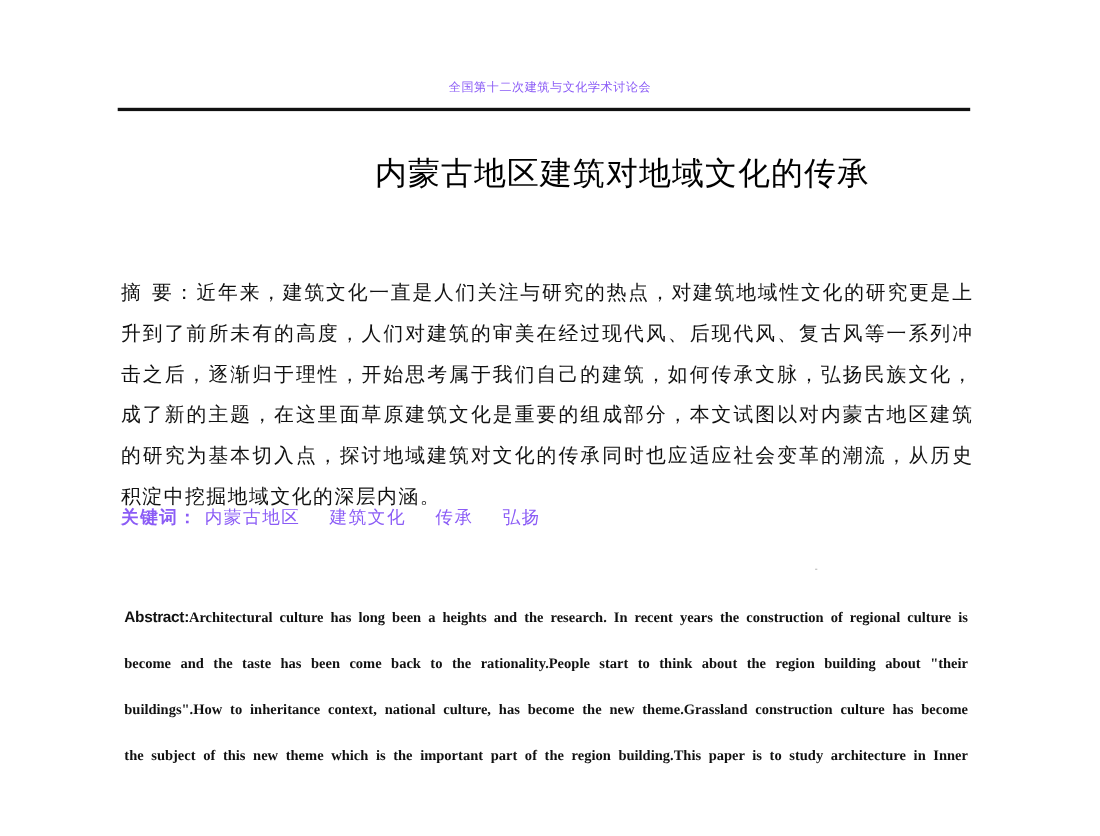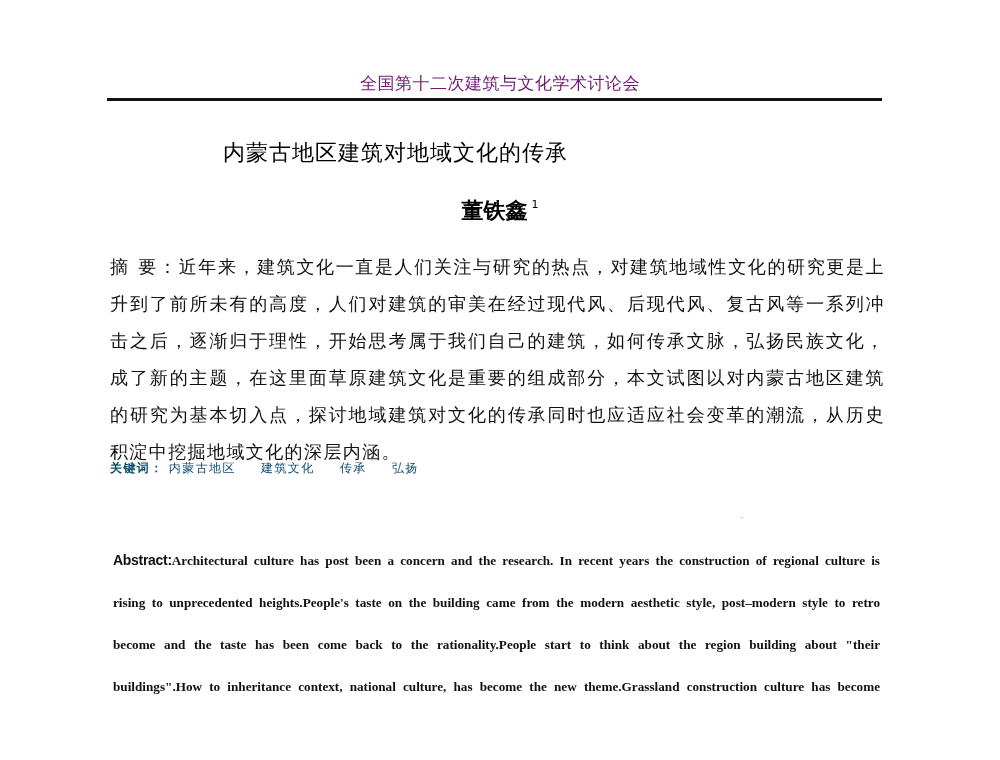--- a/index.html
+++ b/index.html
@@ -20,40 +20,40 @@
       left: 0; top: 0;
       width: 1000px;
       height: 760px;
     }
     .running-header {
       position: absolute;
       top: 72px;
       left: 0;
       width: 1000px;
       text-align: center;
-      font-size: 17px;
+      font-size: 11px;
       font-family: "DejaVu Sans", "Liberation Sans", sans-serif;
       letter-spacing: 0.5px;
-      color: #701a75;
+      color: #8b5cf6;
     }
     .header-rule {
       position: absolute;
       top: 98px;
       left: 107px;
       width: 775px;
       height: 3px;
       background: #111;
     }
     .title {
       position: absolute;
       top: 138px;
       left: 0;
       width: 791px;
-      text-align: center;
-      font-size: 22px;
+      text-align: right;
+      font-size: 29px;
       font-weight: normal;
       font-family: "DejaVu Sans", "Liberation Sans", sans-serif;
       letter-spacing: 1px;
       color: #000;
     }
     .author {
       position: absolute;
       top: 196px;
       left: 0;
       width: 1000px;
@@ -83,24 +83,24 @@
     }
     .cn-abstract .label {
       font-family: "DejaVu Sans", "Liberation Sans", sans-serif;
       font-weight: normal;
       letter-spacing: 2px;
     }
     .keywords {
       position: absolute;
       top: 460px;
       left: 110px;
-      font-size: 12px;
+      font-size: 16px;
       font-family: "DejaVu Serif", "Liberation Serif", serif;
       letter-spacing: 1.4px;
-      color: #0c4a6e;
+      color: #8b5cf6;
     }
     .keywords .label {
       font-family: "DejaVu Sans", "Liberation Sans", sans-serif;
       font-weight: bold;
     }
     .keywords .kw {
       margin-right: 20px;
     }
     .en-abstract {
       position: absolute;
@@ -144,39 +144,36 @@
 </head>
 <body>
 
 <div class="page">
 
   <div class="running-header">全国第十二次建筑与文化学术讨论会</div>
   <div class="header-rule"></div>
 
   <h1 class="title" style="margin:0;">内蒙古地区建筑对地域文化的传承</h1>
 
-  <div class="author">
-    <span>董铁鑫</span><sup>1</sup>
-  </div>
 
   <div class="cn-abstract">
     <span class="label">摘 要：</span><span>近年来，建筑文化一直是人们关注与研究的热点，对建筑地域性文化的研究更是上升到了前所未有的高度，人们对建筑的审美在经过现代风、后现代风、复古风等一系列冲击之后，逐渐归于理性，开始思考属于我们自己的建筑，如何传承文脉，弘扬民族文化，成了新的主题，在这里面草原建筑文化是重要的组成部分，本文试图以对内蒙古地区建筑的研究为基本切入点，探讨地域建筑对文化的传承同时也应适应社会变革的潮流，从历史积淀中挖掘地域文化的深层内涵。</span>
   </div>
 
   <div class="keywords">
     <span class="label">关键词：</span>
     <span class="kw">内蒙古地区</span>
     <span class="kw">建筑文化</span>
     <span class="kw">传承</span>
     <span class="kw">弘扬</span>
   </div>
 
   <div class="stray-dot"></div>
 
   <div class="en-abstract">
-    <span class="en-line"><span class="label">Abstract:</span><span>Architectural culture has post been a concern and the research. In recent years the construction of regional culture is</span></span>
-    <span class="en-line">rising to unprecedented heights.People's taste on the building came from the modern aesthetic style, post–modern style to retro</span>
+    <span class="en-line"><span class="label">Abstract:</span><span>Architectural culture has long been a heights and the research. In recent years the construction of regional culture is</span></span>
     <span class="en-line">become and the taste has been come back to the rationality.People start to think about the  region building about "their</span>
     <span class="en-line">buildings".How to inheritance context, national culture, has become the new theme.Grassland construction culture has become</span>
+    <span class="en-line">the subject of this new theme which is the important part of the region building.This paper is to study architecture in Inner</span>
     <span class="en-line partial">Mongolia as the basic starting point to explore the regional architecture inherited by its culture but should be adapted to the</span>
   </div>
 
 </div>
 
 </body></html>

